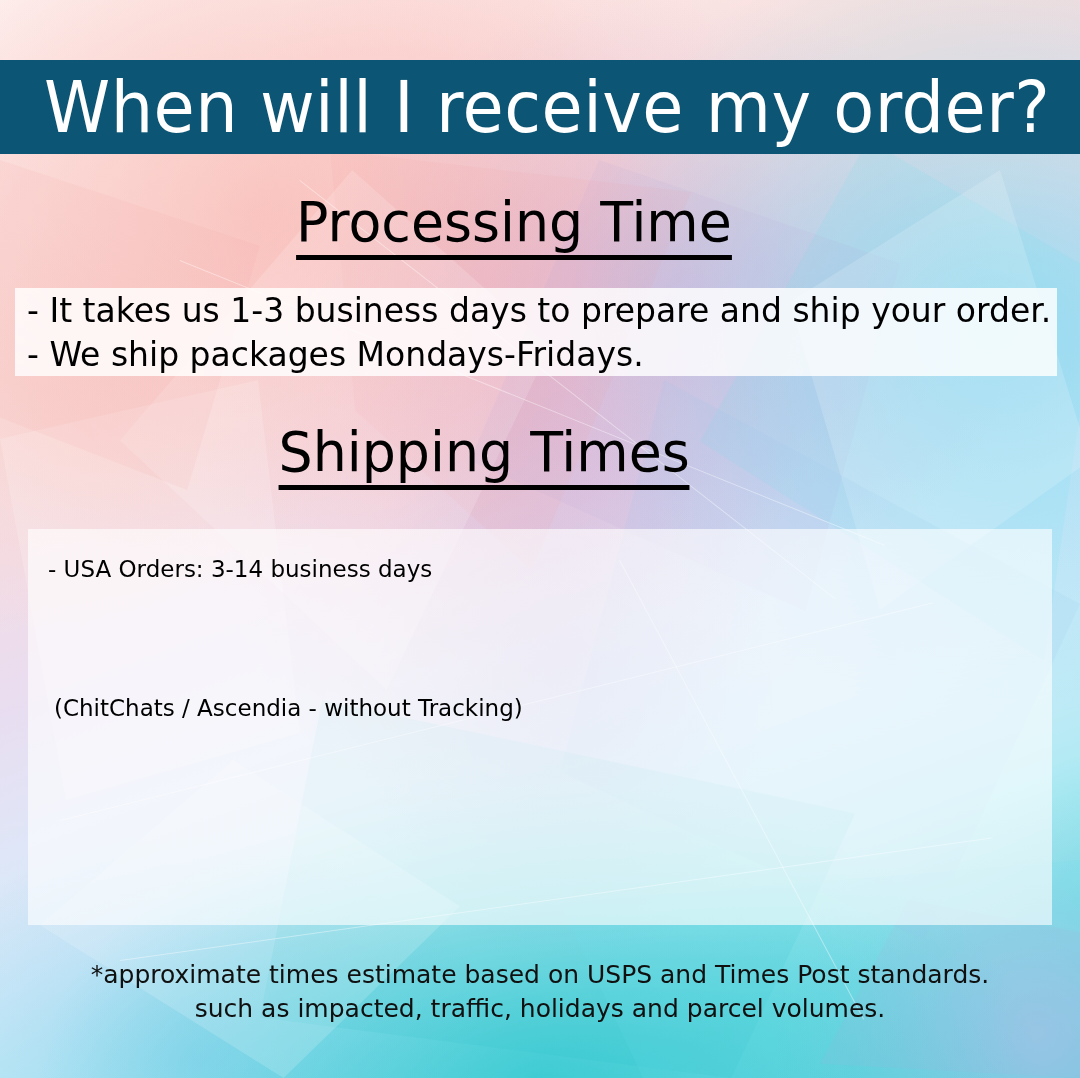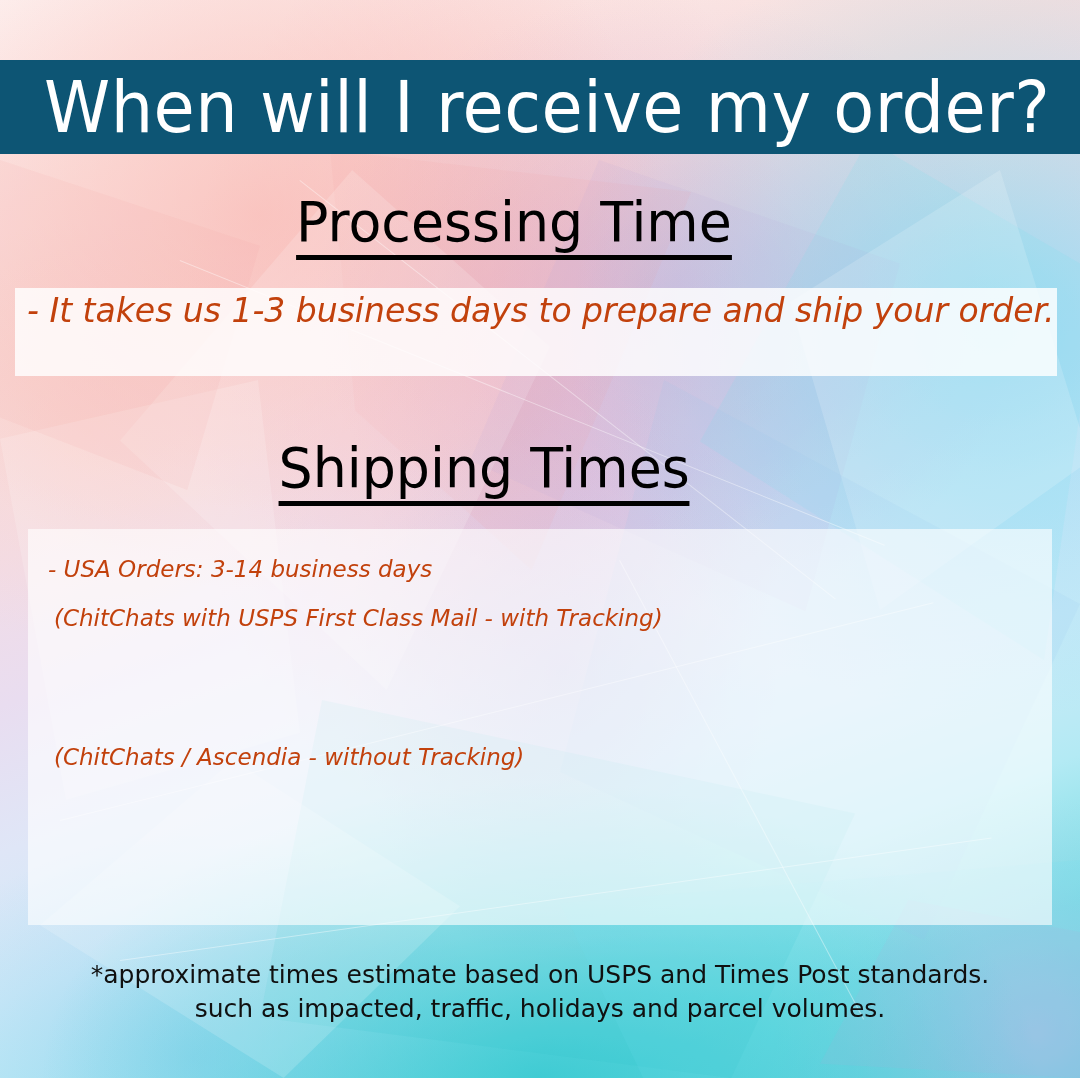--- a/index.html
+++ b/index.html
@@ -109,44 +109,43 @@
     font-weight: 400;
     white-space: nowrap;
   }
   .section-heading span.txt {
     display: inline-block;
     border-bottom: 5px solid #000;
     padding-bottom: 5px;
     transform: scaleX(.96);
   }
   #heading-processing { left: 0; top: 194px; width: 1028px; }
-  #heading-shipping   { left: 0; top: 440px; width: 968px; }
+  #heading-shipping   { left: 0; top: 424px; width: 968px; }
 
   
   .panel {
     position: absolute;
     background: rgba(255,255,255,0.82);
   }
   #panel-processing {
     left: 15px; top: 288px;
     width: 1042px; height: 88px;
   }
   #panel-shipping {
     left: 28px; top: 529px;
     width: 1024px; height: 396px;
     background: rgba(255,255,255,0.62);
   }
 
   .body-line {
-    color: #c2410c;
+    color: #000000;
     font-size: 33px;
     line-height: 44px;
     font-weight: 400;
     white-space: nowrap;
-    font-style: italic;
   }
   #panel-processing .body-line { padding-left: 12px; }
   #panel-processing .body-line:first-child { padding-top: 1px; }
 
   .ship-group { margin: 0; }
   #panel-shipping { padding: 16px 0 0 10px; }
   #panel-shipping .body-line { font-size: 23px; line-height: 49px; }
   #panel-shipping .indent-1 { padding-left: 10px; }
   #panel-shipping .indent-2 { padding-left: 16px; }
   #panel-shipping .indent-0 { padding-left: 4px; }
@@ -199,31 +198,31 @@
   <div id="header-bar">
     <div id="header-title">When will I receive my order?</div>
   </div>
 
   <div class="section-heading" id="heading-processing">
     <span class="txt">Processing Time</span>
   </div>
 
   <div class="panel" id="panel-processing">
     <div class="body-line">- It takes us 1-3 business days to prepare and ship your order.</div>
+    <div class="body-line">- We ship packages Mondays-Fridays.</div>
   </div>
 
   <div class="section-heading" id="heading-shipping">
     <span class="txt">Shipping Times</span>
   </div>
 
   <div class="panel" id="panel-shipping">
 
     <div class="ship-group">
       <div class="body-line indent-1">- USA Orders: 3-14 business days</div>
-      <div class="body-line indent-2">(ChitChats with USPS First Class Mail - with Tracking)</div>
     </div>
 
     <div class="ship-gap"></div>
 
 
     <div class="ship-gap"></div>
 
     <div class="ship-group">
       <div class="body-line indent-2">(ChitChats / Ascendia - without Tracking)</div>
     </div>

